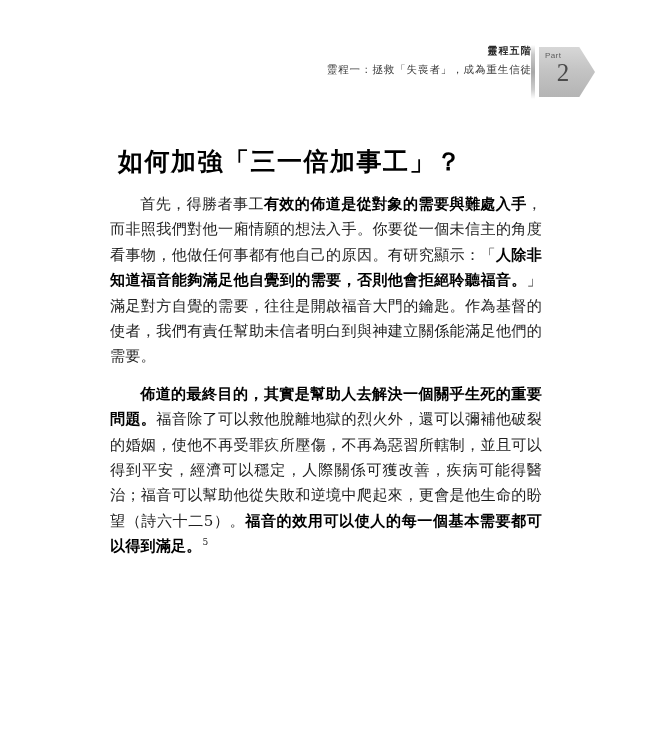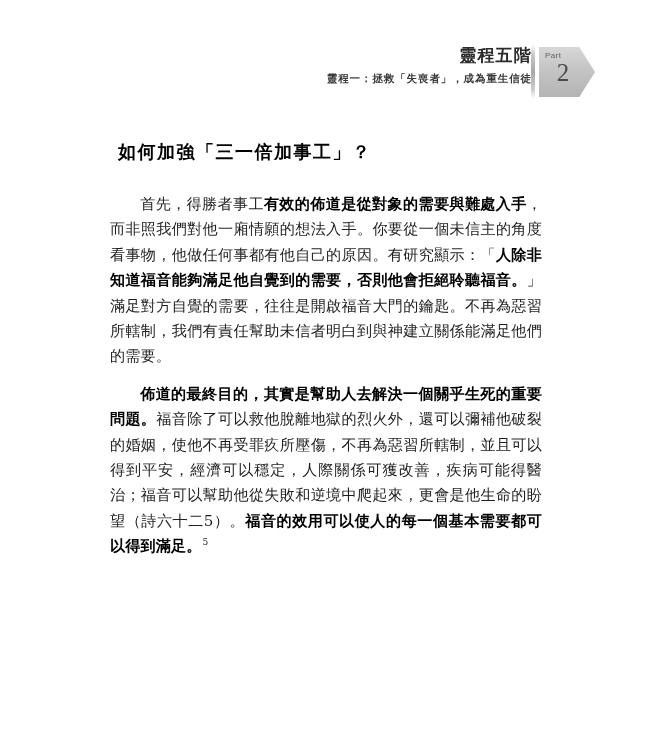--- a/index.html
+++ b/index.html
@@ -34,30 +34,30 @@
     height: 56px;
   }
   .head-text-block {
     position: absolute;
     right: 118px;
     top: 0;
     text-align: right;
     line-height: 1.35;
   }
   .head-title {
-    font-size: 17px;
+    font-size: 10px;
     font-weight: bold;
     letter-spacing: 1.2px;
     color: #2b2b2b;
     display: block;
     margin-bottom: 4px;
   }
   .head-subtitle {
     font-size: 10.5px;
-    font-weight: bold;
+    font-weight: normal;
     letter-spacing: 0.9px;
     color: #3a3a3a;
     display: block;
     white-space: nowrap;
   }
 
   
   .part-tab {
     position: absolute;
     left: 531px;
@@ -107,21 +107,21 @@
     color: #4a4a4a;
     font-weight: normal;
   }
 
   
   .article-title {
     position: absolute;
     top: 129px;
     left: 118px;
     right: 60px;
-    font-size: 18px;
+    font-size: 25px;
     font-weight: bold;
     letter-spacing: 1.5px;
     color: #000000;
     line-height: 1.25;
   }
 
   
   .body-copy {
     position: absolute;
     top: 192px;
@@ -170,17 +170,17 @@
       <div class="part-arrow"></div>
       <div class="part-label">Part</div>
       <div class="part-number">2</div>
     </div>
 
   </div>
 
   <h1 class="article-title">如何加強「三一倍加事工」？</h1>
 
   <div class="body-copy">
-    <p class="para"><span>首先，得勝者事工</span><b>有效的佈道是從對象的需要與難處入手</b><span>，而非照我們對他一廂情願的想法入手。你要從一個未信主的角度看事物，他做任何事都有他自己的原因。有研究顯示：「</span><b>人除非知道福音能夠滿足他自覺到的需要，否則他會拒絕聆聽福音。</b><span>」滿足對方自覺的需要，往往是開啟福音大門的鑰匙。不再為惡習所轄制，我們有責任幫助未信者明白到與神建立關係能滿足他們的需要。</span></p>
+    <p class="para"><span>首先，得勝者事工</span><b>有效的佈道是從對象的需要與難處入手</b><span>，而非照我們對他一廂情願的想法入手。你要從一個未信主的角度看事物，他做任何事都有他自己的原因。有研究顯示：「</span><b>人除非知道福音能夠滿足他自覺到的需要，否則他會拒絕聆聽福音。</b><span>」滿足對方自覺的需要，往往是開啟福音大門的鑰匙。作為基督的使者，我們有責任幫助未信者明白到與神建立關係能滿足他們的需要。</span></p>
     <p class="para"><b>佈道的最終目的，其實是幫助人去解決一個關乎生死的重要問題。</b><span>福音除了可以救他脫離地獄的烈火外，還可以彌補他破裂的婚姻，使他不再受罪疚所壓傷，不再為惡習所轄制，並且可以得到平安，經濟可以穩定，人際關係可獲改善，疾病可能得醫治；福音可以幫助他從失敗和逆境中爬起來，更會是他生命的盼望（詩六十二5）。</span><b>福音的效用可以使人的每一個基本需要都可以得到滿足。</b><sup class="fn">5</sup></p>
   </div>
 
 </div>
 
 </body></html>

